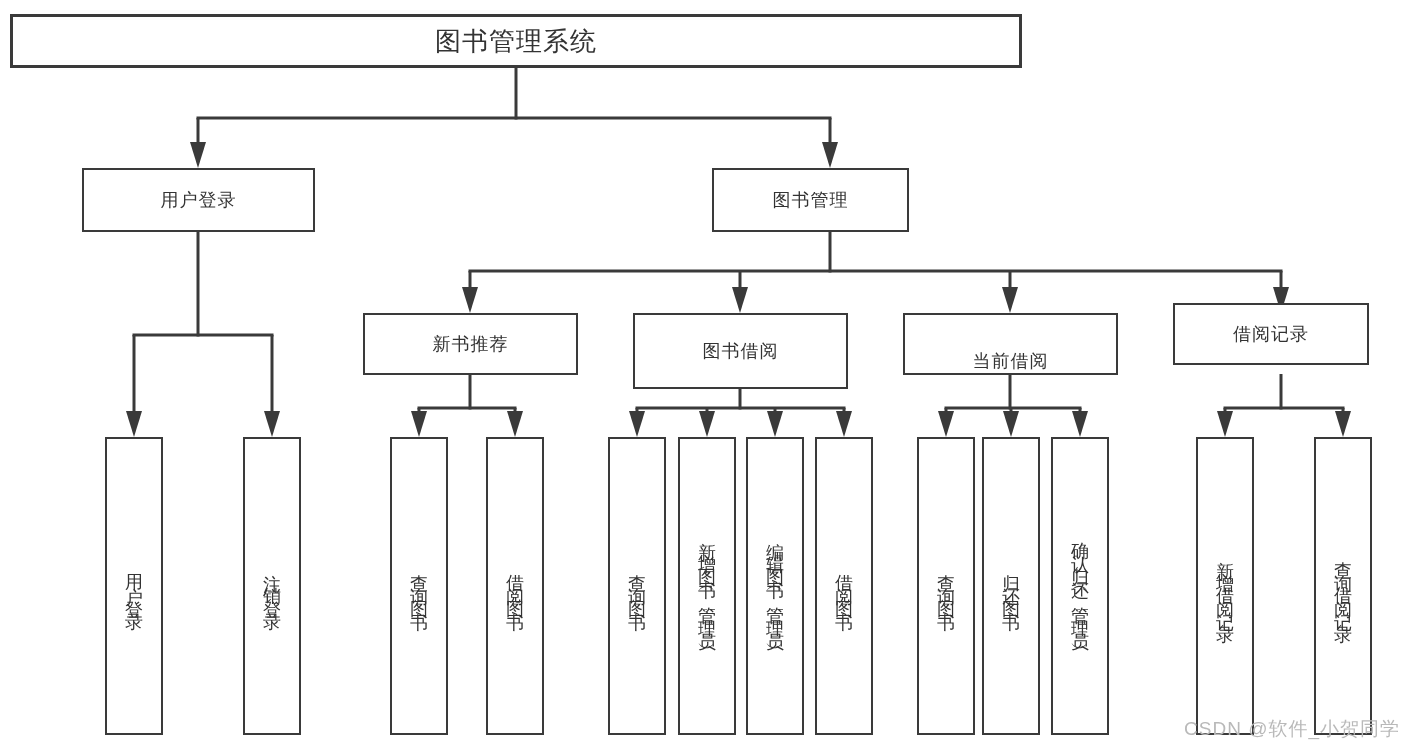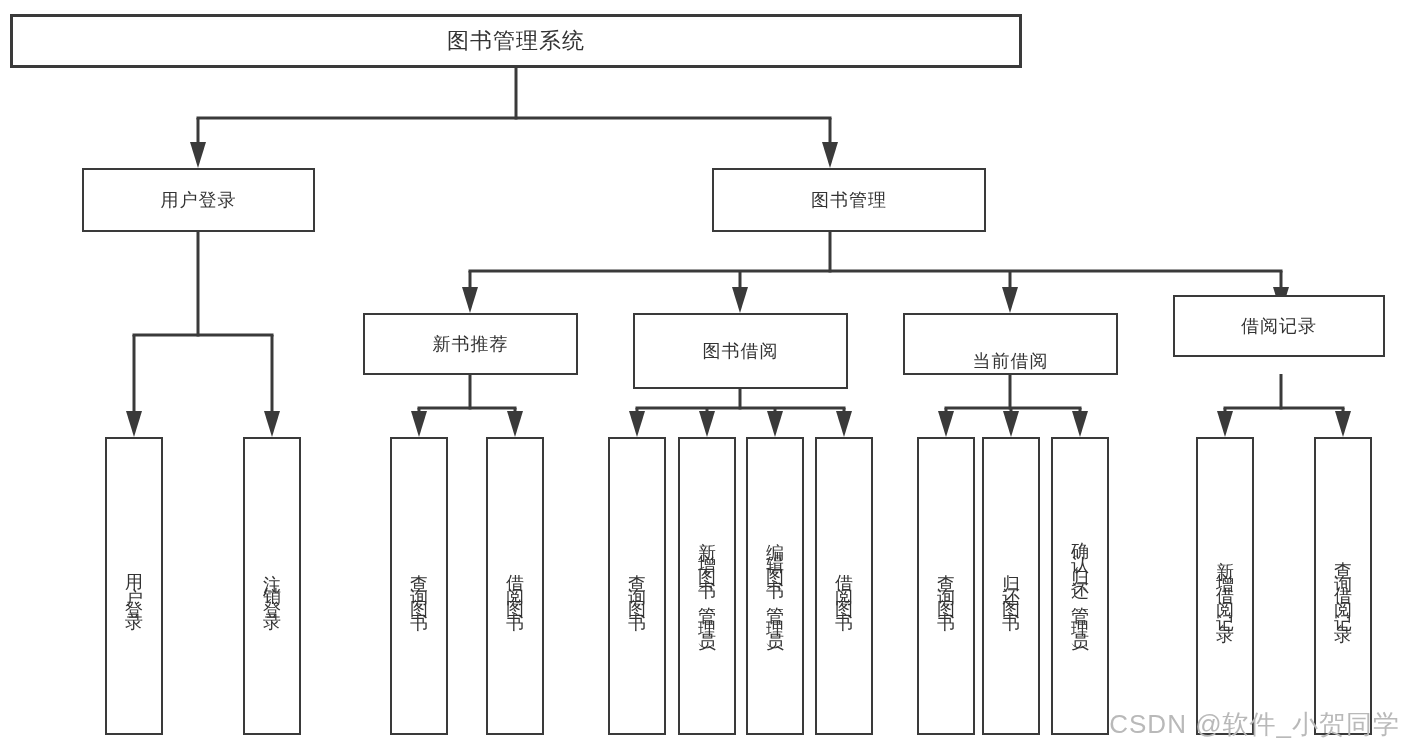--- a/index.html
+++ b/index.html
@@ -30,21 +30,21 @@
     display: flex;
     align-items: center;
     justify-content: center;
     color: #333333;
     font-size: 18px;
     letter-spacing: 1px;
     white-space: nowrap;
   }
   .node.root {
     border-width: 3px;
-    font-size: 22px;
+    font-size: 26px;
   }
   .leaf {
     position: absolute;
     box-sizing: border-box;
     top: 437px;
     width: 58px;
     height: 298px;
     background: #ffffff;
     border: 2px solid #3a3a3a;
     display: flex;
@@ -57,21 +57,21 @@
     text-orientation: mixed;
     font-size: 18px;
     letter-spacing: 13px;
     line-height: 1;
     color: #333333;
   }
   .watermark {
     position: absolute;
     right: 5px;
     bottom: 5px;
-    font-size: 26px;
+    font-size: 19px;
     color: #b9b9b9;
     letter-spacing: 1px;
     z-index: 5;
   }
 </style>
 </head>
 <body>
 
 <div class="canvas">
 
@@ -141,34 +141,34 @@
     </g>
   </svg>
 
   <div class="node root" style="left:10px;top:14px;width:1012px;height:54px;">
     <span>图书管理系统</span>
   </div>
 
   <div class="node" style="left:82px;top:168px;width:233px;height:64px;">
     <span>用户登录</span>
   </div>
-  <div class="node" style="left:712px;top:168px;width:274px;height:64px;">
+  <div class="node" style="left:712px;top:168px;width:197px;height:64px;">
     <span>图书管理</span>
   </div>
 
   <div class="node" style="left:363px;top:313px;width:215px;height:62px;">
     <span>新书推荐</span>
   </div>
   <div class="node" style="left:633px;top:313px;width:215px;height:76px;">
     <span>图书借阅</span>
   </div>
   <div class="node" style="left:903px;top:313px;width:215px;height:62px;align-items:flex-end;">
     <span>当前借阅</span>
   </div>
-  <div class="node" style="left:1173px;top:295px;width:212px;height:62px;">
+  <div class="node" style="left:1173px;top:303px;width:196px;height:62px;">
     <span>借阅记录</span>
   </div>
 
   <div class="leaf" style="left:105px;">
     <span>用户登录</span>
   </div>
   <div class="leaf" style="left:243px;">
     <span>注销登录</span>
   </div>
 

